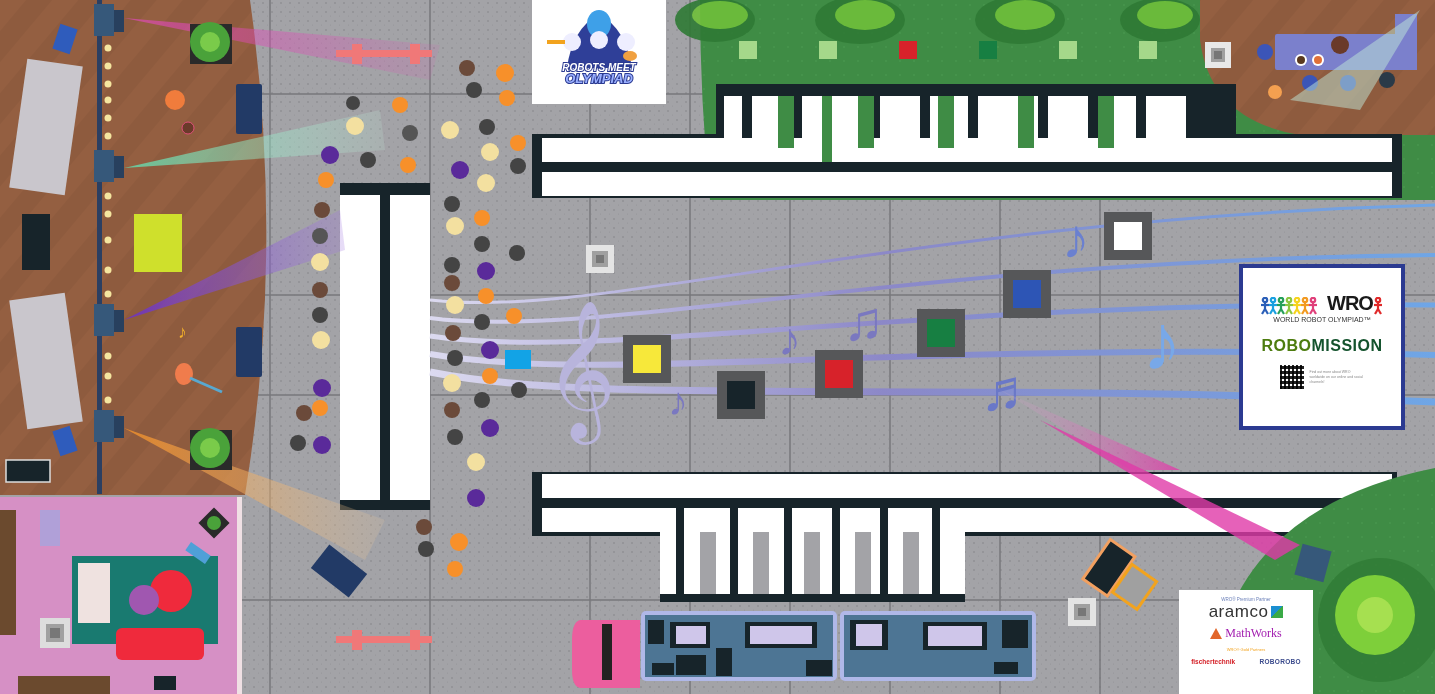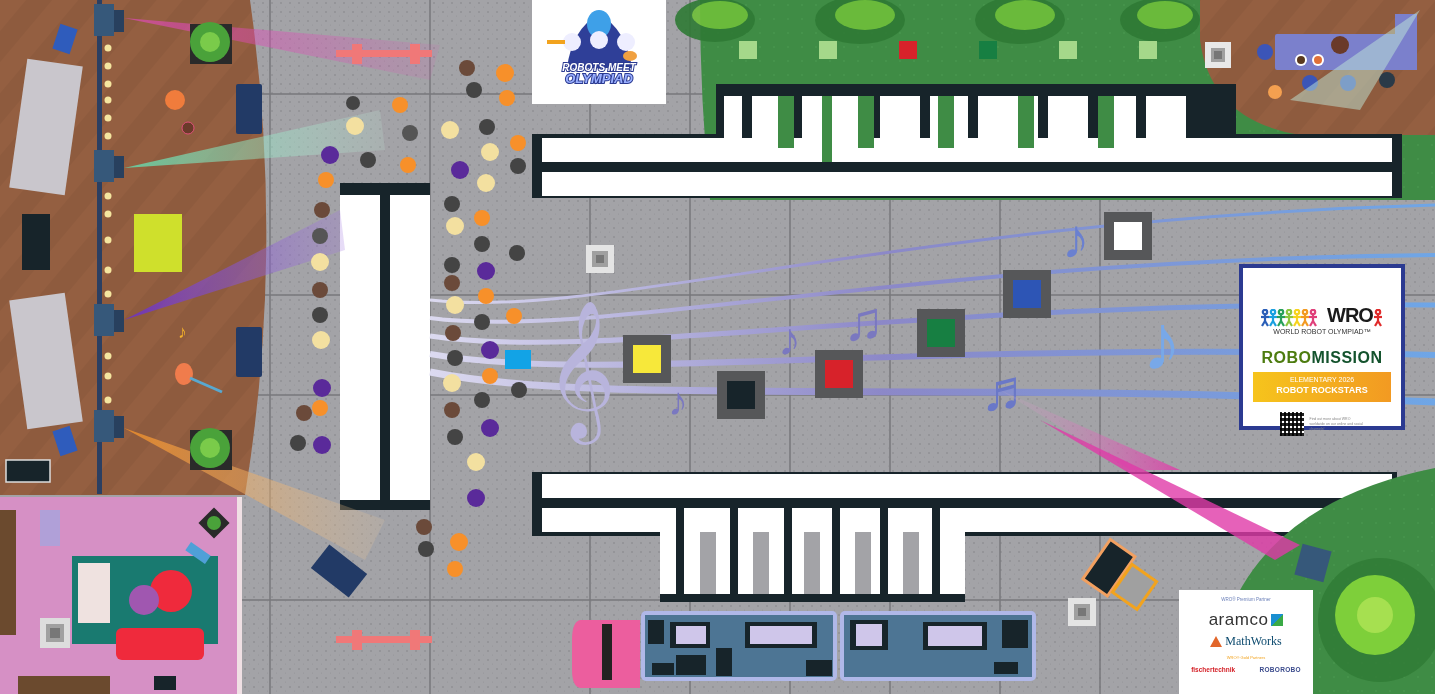--- a/index.html
+++ b/index.html
@@ -1,37 +1,37 @@
 <!DOCTYPE html>
 <html><head>
 <meta charset="utf-8">
 <style>
   html,body{margin:0;padding:0;}
   body{width:1435px;height:694px;overflow:hidden;background:#a3a3a7;font-family:"Liberation Sans",sans-serif;position:relative;}
   #mat{position:absolute;left:0;top:0;width:1435px;height:694px;}
   .sign{position:absolute;background:#fff;}
   .wro-card{left:1239px;top:264px;width:166px;height:166px;border:4px solid #2b3a91;box-sizing:border-box;text-align:center;}
-  .wro-people{margin-top:36px;font-size:0;display:flex;justify-content:center;align-items:flex-end;gap:0;}
+  .wro-people{margin-top:24px;font-size:0;display:flex;justify-content:center;align-items:flex-end;gap:0;}
   .wro-word{font-weight:bold;font-size:20px;letter-spacing:-1px;color:#1a1a1a;margin-left:2px;}
   .wro-sub{font-size:7px;color:#333;margin-top:1px;}
   .rm{font-weight:bold;font-size:16px;margin-top:14px;letter-spacing:.5px;}
   .rm .robo{color:#4d7c0f;} .rm .mission{color:#14532d;}
   .rm-band{margin:5px 10px 0 10px;height:30px;background:linear-gradient(90deg,#f6c41c,#f29a22);color:#fff;}
   .rm-band .l1{font-size:7px;padding-top:4px;}
   .rm-band .l2{font-size:9px;font-weight:bold;margin-top:2px;}
   .qr-row{display:flex;align-items:center;justify-content:center;margin-top:10px;gap:6px;}
   .qr{width:24px;height:24px;background:
       repeating-linear-gradient(90deg,#222 0 2px,#fff 2px 4px),
       repeating-linear-gradient(0deg,#222 0 3px,#fff 3px 5px);background-blend-mode:multiply;}
   .qr-text{font-size:3.5px;color:#888;width:55px;text-align:left;line-height:5px;}
   .partner-card{left:1179px;top:590px;width:134px;height:104px;text-align:center;}
   .pc-t1{font-size:4.5px;color:#6a7fb8;margin-top:7px;}
-  .aramco{font-size:17px;color:#333;margin-top:8px;letter-spacing:.5px;display:flex;justify-content:center;align-items:center;gap:3px;}
+  .aramco{font-size:17px;color:#333;margin-top:0;letter-spacing:.5px;display:flex;justify-content:center;align-items:center;gap:3px;}
   .aramco-logo{width:12px;height:12px;background:linear-gradient(135deg,#1a8fd0 50%,#3aaa46 50%);display:inline-block;}
-  .mathworks{font-family:"Liberation Serif",serif;font-size:12px;color:#0c4a6e;margin-top:4px;display:flex;justify-content:center;align-items:center;gap:3px;}
+  .mathworks{font-family:"Liberation Serif",serif;font-size:12px;color:#a21caf;margin-top:4px;display:flex;justify-content:center;align-items:center;gap:3px;}
   .mw-logo{width:0;height:0;border-left:6px solid transparent;border-right:6px solid transparent;border-bottom:11px solid #e2662a;display:inline-block;}
   .pc-t2{font-size:4px;color:#f2a31e;margin-top:6px;}
   .gold-row{display:flex;justify-content:space-around;align-items:center;margin-top:6px;font-size:6.5px;font-weight:bold;}
   .fischer{color:#d41f26;} .robo2{color:#3a4a8c;letter-spacing:.3px;}
   .rmc-card{left:532px;top:0;width:134px;height:104px;text-align:center;overflow:hidden;font-style:italic;}
   .rmc-text{position:absolute;left:0;right:0;top:62px;font-weight:bold;line-height:11px;}
   .rmc-l1{font-size:10px;color:#fff;-webkit-text-stroke:2px #2b3a91;paint-order:stroke fill;}
   .rmc-l2{font-size:13px;color:#9ab0ff;-webkit-text-stroke:2px #2b3a91;paint-order:stroke fill;}
 </style>
 </head>
@@ -499,24 +499,20 @@
           <circle cx="5" cy="3" r="2.2"></circle>
           <line x1="5" y1="5" x2="5" y2="12"></line>
           <line x1="5" y1="12" x2="2" y2="17"></line>
           <line x1="5" y1="12" x2="8" y2="17"></line>
           <line x1="1" y1="8" x2="9" y2="8"></line>
         </g>
       </svg>
   </div>
   <div class="wro-sub">WORLD ROBOT OLYMPIAD™</div>
   <div class="rm"><span class="robo">ROBO</span><span class="mission">MISSION</span></div>
-  <div class="rm-band">
-    <div class="l1">ELEMENTARY 2026</div>
-    <div class="l2">ROBOT ROCKSTARS</div>
-  </div>
   <div class="qr-row">
     <div class="qr"></div>
     <div class="qr-text">Find out more about WRO worldwide on our online and social channels!</div>
   </div>
 </div>
 
 <div class="sign partner-card">
   <div class="pc-t1">WRO® Premium Partner</div>
   <div class="aramco">
       <span>aramco</span>

